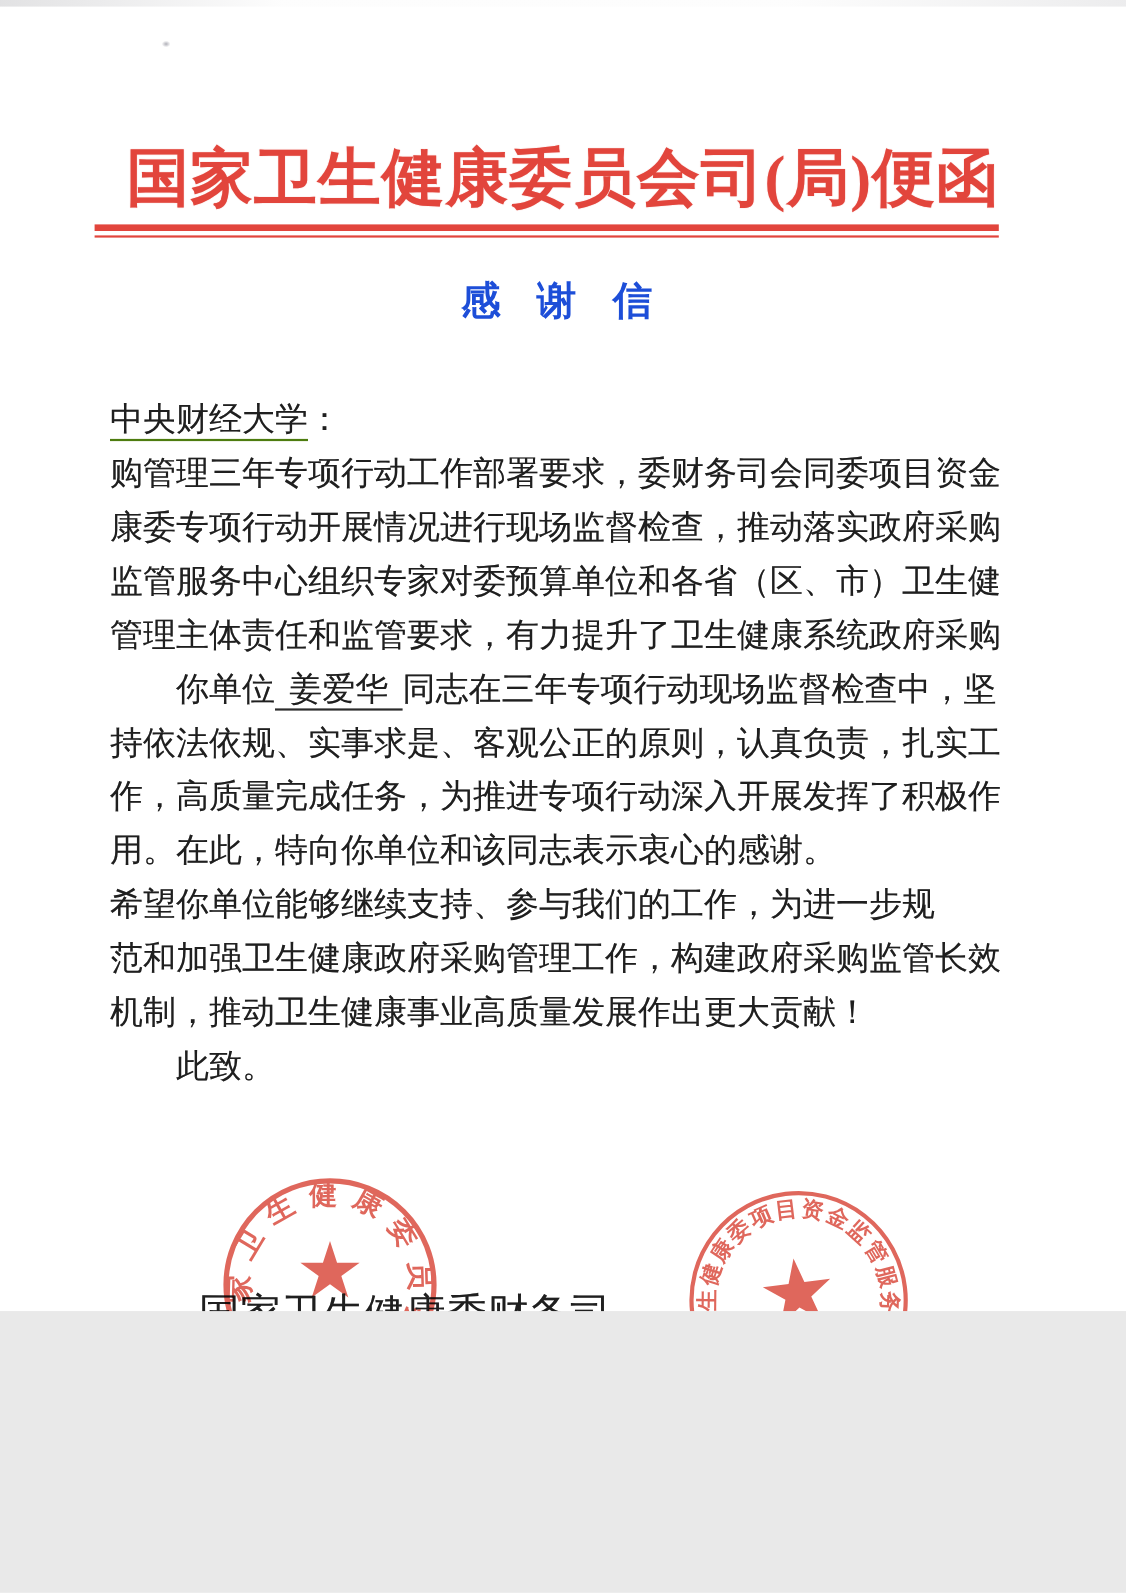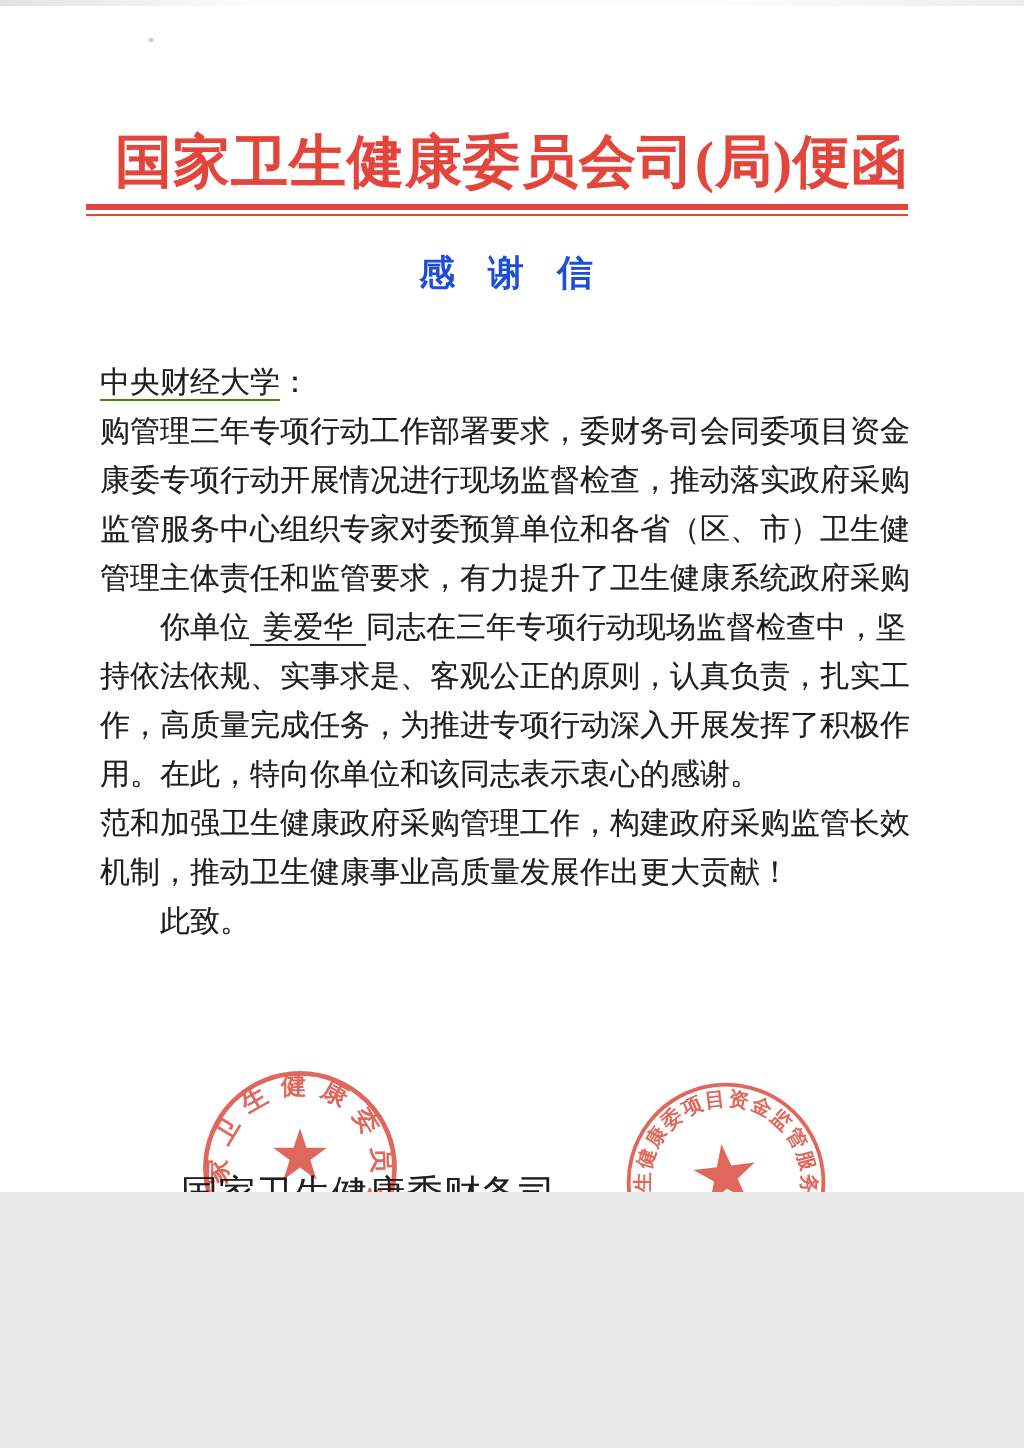--- a/index.html
+++ b/index.html
@@ -104,20 +104,21 @@
         <div class="line">持依法依规、实事求是、客观公正的原则，认真负责，扎实工</div>
 
         <div class="line">作，高质量完成任务，为推进专项行动深入开展发挥了积极作</div>
 
         <div class="line">用。在此，特向你单位和该同志表示衷心的感谢。</div>
 
     </div>
 
     <div class="para">
 
+        <div class="line p3">希望你单位能够继续支持、参与我们的工作，为进一步规</div>
 
         <div class="line p3">范和加强卫生健康政府采购管理工作，构建政府采购监管长效</div>
 
         <div class="line p3">机制，推动卫生健康事业高质量发展作出更大贡献！</div>
 
     </div>
 
     <div class="line indent">此致。</div>
   </div>
 

